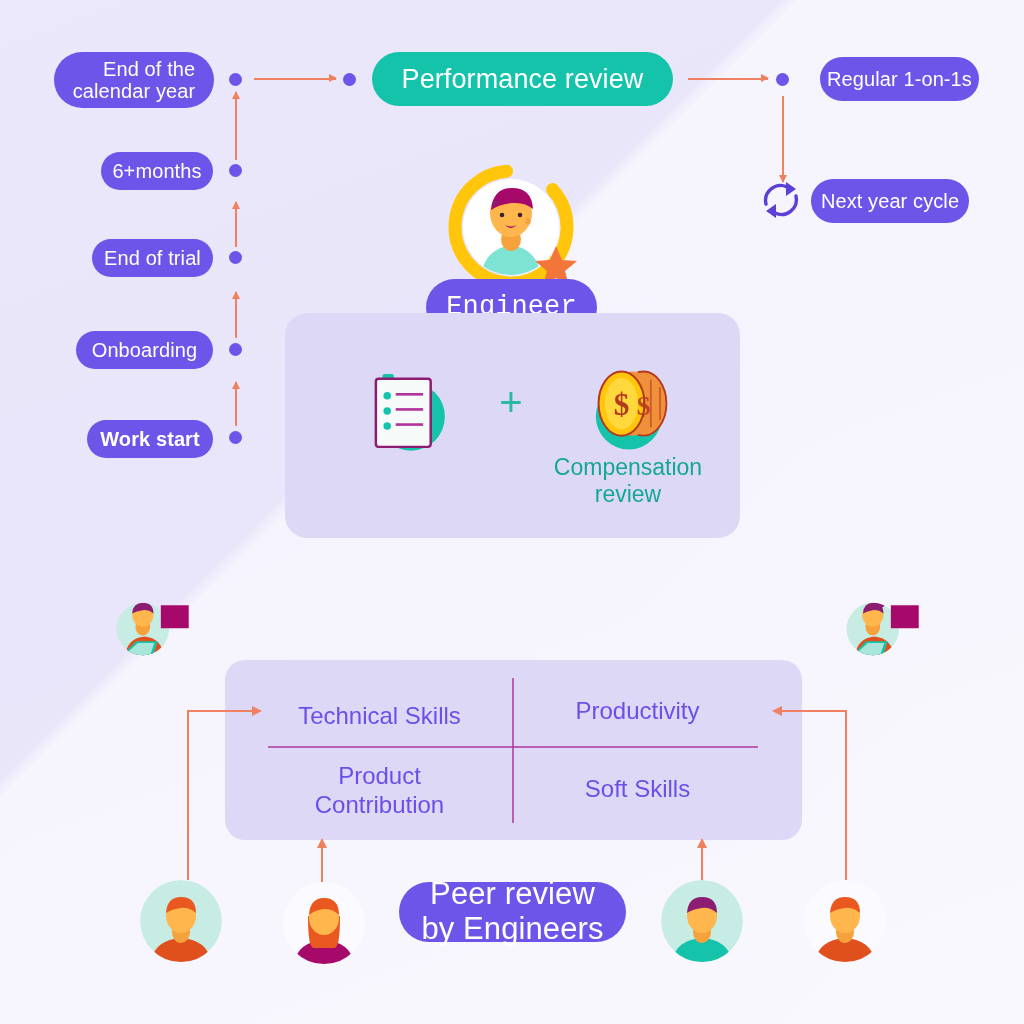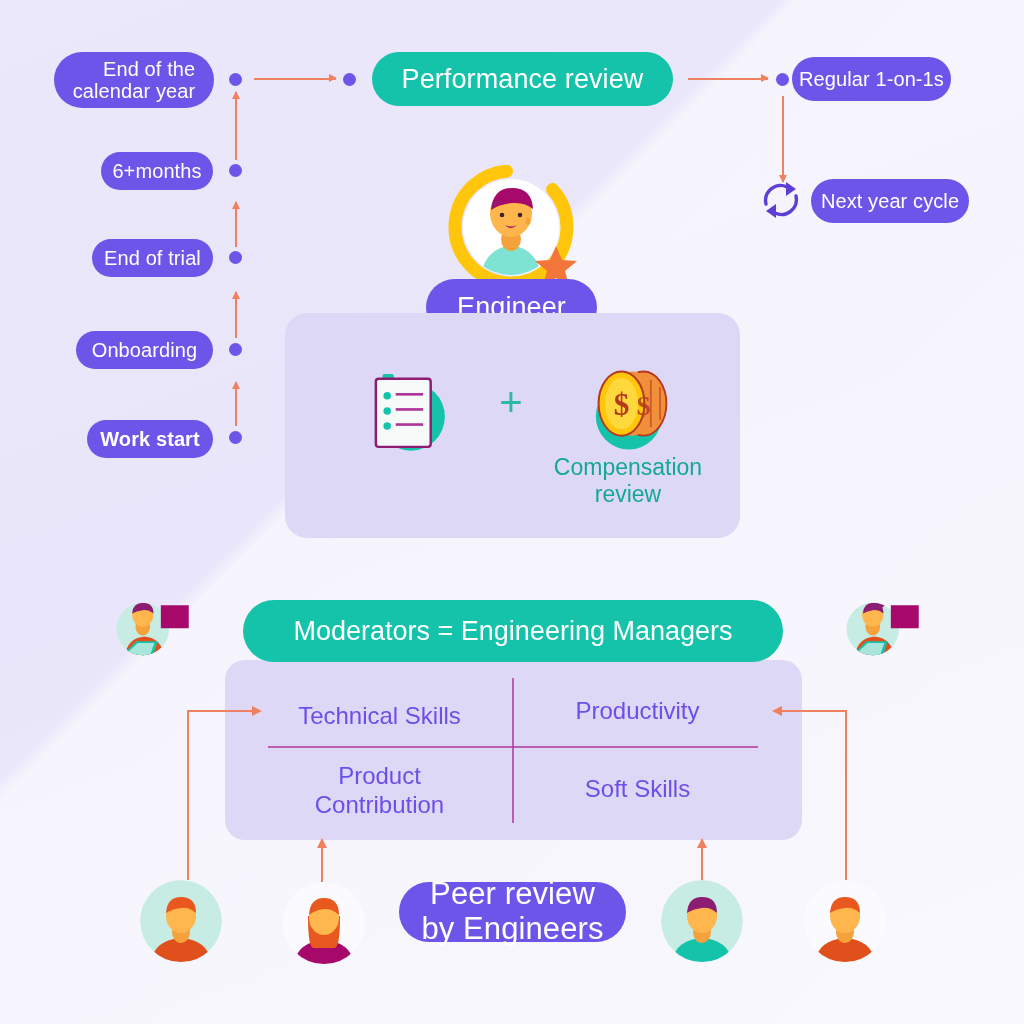--- a/index.html
+++ b/index.html
@@ -125,21 +125,21 @@
   <div class="v-arrow" style="left:235px;top:92px;height:68px;"></div>
 
   <div class="h-arrow" style="left:254px;top:78px;width:82px;"></div>
   <div class="tl-dot" style="left:343px;top:73px;"></div>
 
   <div class="pill teal" style="left:372px;top:52px;width:301px;height:54px;font-size:27px;">Performance review</div>
 
   <div class="h-arrow" style="left:688px;top:78px;width:80px;"></div>
   <div class="tl-dot" style="left:776px;top:73px;"></div>
 
-  <div class="pill purple" style="left:792px;top:57px;width:159px;height:44px;font-size:20px;">Regular 1-on-1s</div>
+  <div class="pill purple" style="left:820px;top:57px;width:159px;height:44px;font-size:20px;">Regular 1-on-1s</div>
 
   <div class="v-arrow-down" style="left:782px;top:96px;height:86px;"></div>
 
   <svg class="conn" viewBox="0 0 1024 1024" style="left:0;top:0;">
     <g transform="translate(781,200)" fill="none" stroke="#5b3fd6" stroke-width="3.4" stroke-linecap="round">
       <path d="M -15 4 A 15 15 0 0 1 6 -13"></path>
       <path d="M 15 -4 A 15 15 0 0 1 -6 13"></path>
     </g>
     <g fill="#5b3fd6">
       <polygon points="786,182 796,189 786,196"></polygon>
@@ -164,21 +164,21 @@
       <circle cx="55" cy="52" r="2.3" fill="#3d2230"></circle>
       <circle cx="73" cy="52" r="2.3" fill="#3d2230"></circle>
       <path d="M58 62 q6 6 12 0 q-6 3 -12 0 z" fill="#a6096a"></path>
       <path d="M80 54 q5 2 3 7 q-3 2 -5 -1 z" fill="#f5a23c"></path>
     </g>
   </svg>
   <svg id="engineer-star" viewBox="0 0 46 46">
     <polygon points="23,3 29,17 44,18 32,28 36,43 23,35 10,43 14,28 2,18 17,17" fill="#f2763a"></polygon>
   </svg>
 
-  <div class="pill purple" style="left:426px;top:279px;width:171px;height:57px;font-size:27px;">Engineer</div>
+  <div class="pill purple" style="left:426px;top:279px;width:171px;height:57px;font-size:27px;font-family:Liberation Mono, monospace;">Engineer</div>
 
   <div id="review-card"></div>
 
   <svg viewBox="0 0 110 110" style="position:absolute;left:356px;top:358px;width:104px;height:104px;">
     <circle cx="58" cy="62" r="36" fill="#15c3ab"></circle>
     <rect x="28" y="17" width="12" height="9" rx="2" fill="#15c3ab"></rect>
     <rect x="21" y="22" width="58" height="72" rx="3" fill="#f6fbfa" stroke="#8c1d72" stroke-width="2.6"></rect>
     <circle cx="33" cy="40" r="4" fill="#15c3ab"></circle>
     <circle cx="33" cy="56" r="4" fill="#15c3ab"></circle>
     <circle cx="33" cy="72" r="4" fill="#15c3ab"></circle>
@@ -237,21 +237,20 @@
       <path d="M28 26 q1-13 12-13 q13 0 13 13 q-6-5-13-4 q-7 1-12 4z" fill="#8c1d72"></path>
       <circle cx="48" cy="13" r="7" fill="#8c1d72"></circle>
       <path d="M10 82 l22-22 l26 0 l-8 26 z" fill="#15c3ab"></path>
       <path d="M14 80 l20-18 l20 0 l-6 18 z" fill="#a8e6dc"></path>
     </g>
     <polygon points="62,16 96,16 96,44 84,30 96,44 62,44" fill="#a6096a"></polygon>
   </svg>
 
   <div id="quad-card"></div>
 
-  <div id="mod-banner">Moderators = Engineering Managers</div>
 
   <div class="divider-h" style="left:268px;top:746px;width:490px;"></div>
   <div class="divider-v" style="left:512px;top:678px;height:145px;"></div>
 
   <div class="quad" style="left:272px;top:702px;width:215px;white-space:pre-line;">Technical Skills</div>
   <div class="quad" style="left:530px;top:697px;width:215px;white-space:pre-line;">Productivity</div>
   <div class="quad" style="left:272px;top:762px;width:215px;white-space:pre-line;">Product
 Contribution</div>
   <div class="quad" style="left:530px;top:775px;width:215px;white-space:pre-line;">Soft Skills</div>
 

